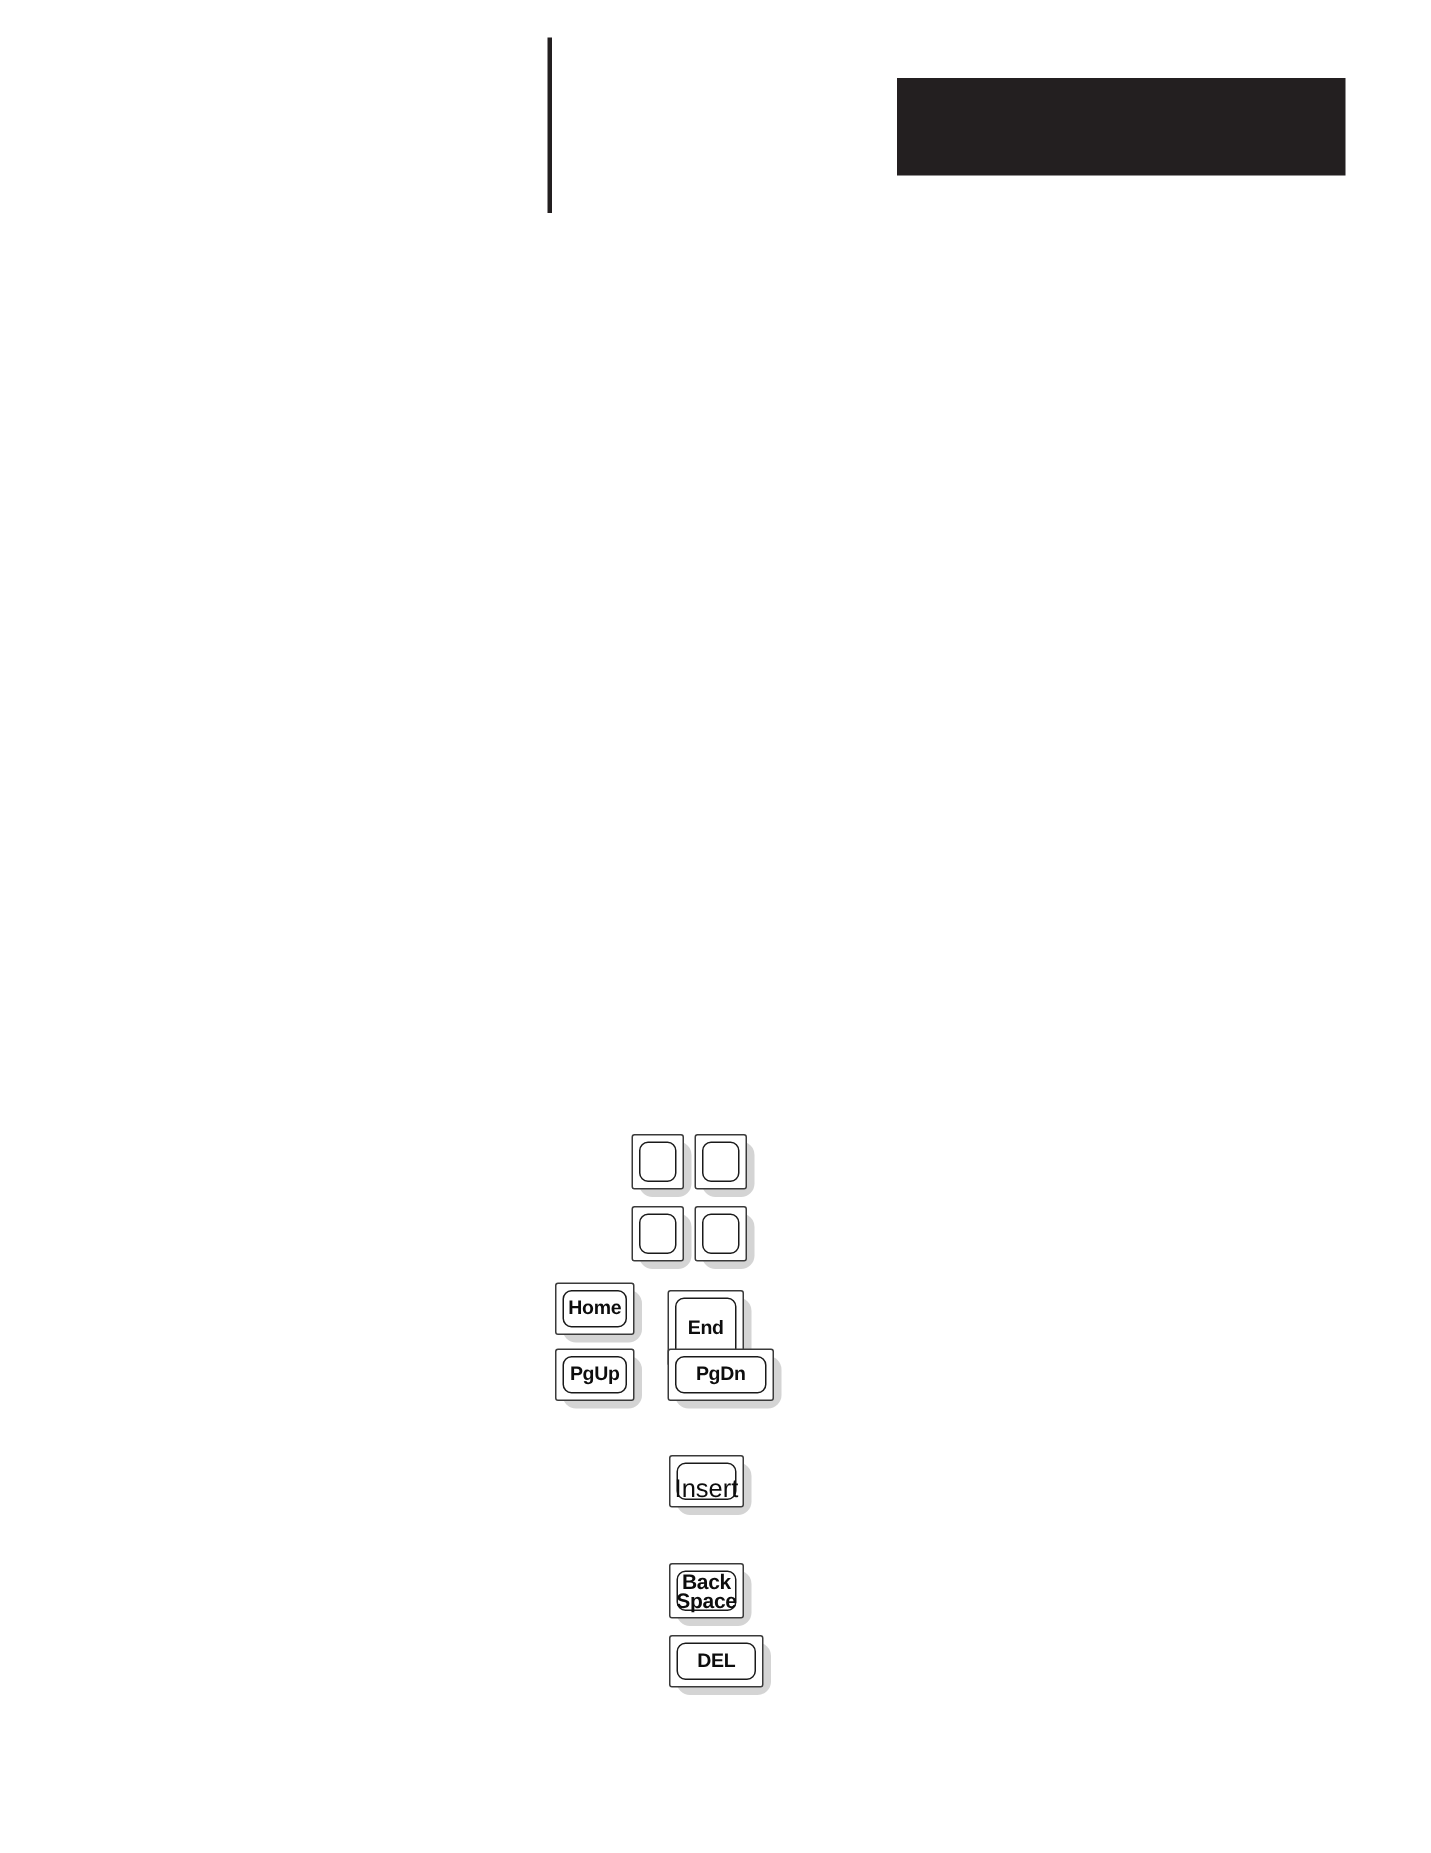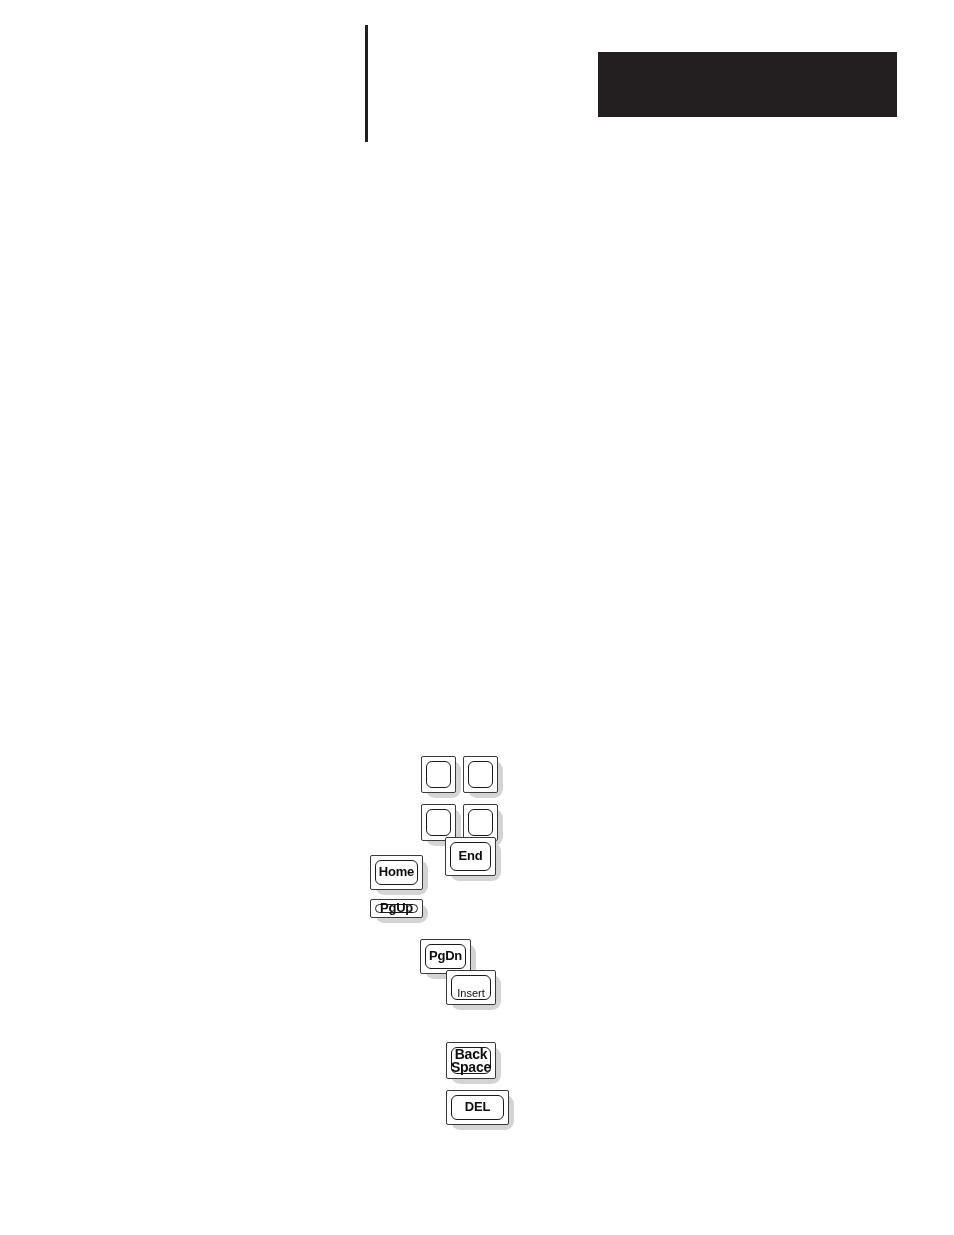--- a/index.html
+++ b/index.html
@@ -79,21 +79,21 @@
     line-height: 12.5px;
     color: #0d0d0d;
     text-align: center;
     letter-spacing: -0.2px;
     white-space: pre-line;
     user-select: none;
   }
   
   .key.light .cap-label {
     font-weight: normal;
-    font-size: 11px;
+    font-size: 17px;
     letter-spacing: 0px;
     margin-top: 12px;
   }
   
   .key.two-line .cap-label {
     line-height: 13px;
     font-size: 14px;
   }
   
   .key.blank .face {
@@ -146,37 +146,37 @@
         </div>
       </div>
       <div class="key" style="left: 370px; top: 855px; width: 58px; height: 40px;">
         <div class="shadow"></div>
         <div class="outer">
           <div class="face">
             <span class="cap-label">Home</span>
           </div>
         </div>
       </div>
-      <div class="key" style="left: 445px; top: 837px; width: 56px; height: 44px;">
+      <div class="key" style="left: 445px; top: 860px; width: 56px; height: 56px;">
         <div class="shadow"></div>
         <div class="outer">
           <div class="face">
             <span class="cap-label">End</span>
           </div>
         </div>
       </div>
-      <div class="key" style="left: 370px; top: 899px; width: 58px; height: 24px;">
+      <div class="key" style="left: 370px; top: 899px; width: 58px; height: 40px;">
         <div class="shadow"></div>
         <div class="outer">
           <div class="face">
             <span class="cap-label">PgUp</span>
           </div>
         </div>
       </div>
-      <div class="key" style="left: 420px; top: 899px; width: 56px; height: 40px; margin-top: 40px;">
+      <div class="key" style="left: 445px; top: 899px; width: 76px; height: 40px;">
         <div class="shadow"></div>
         <div class="outer">
           <div class="face">
             <span class="cap-label">PgDn</span>
           </div>
         </div>
       </div>
       <div class="key light" style="left: 446px; top: 970px; width: 55px; height: 40px;">
         <div class="shadow"></div>
         <div class="outer">

